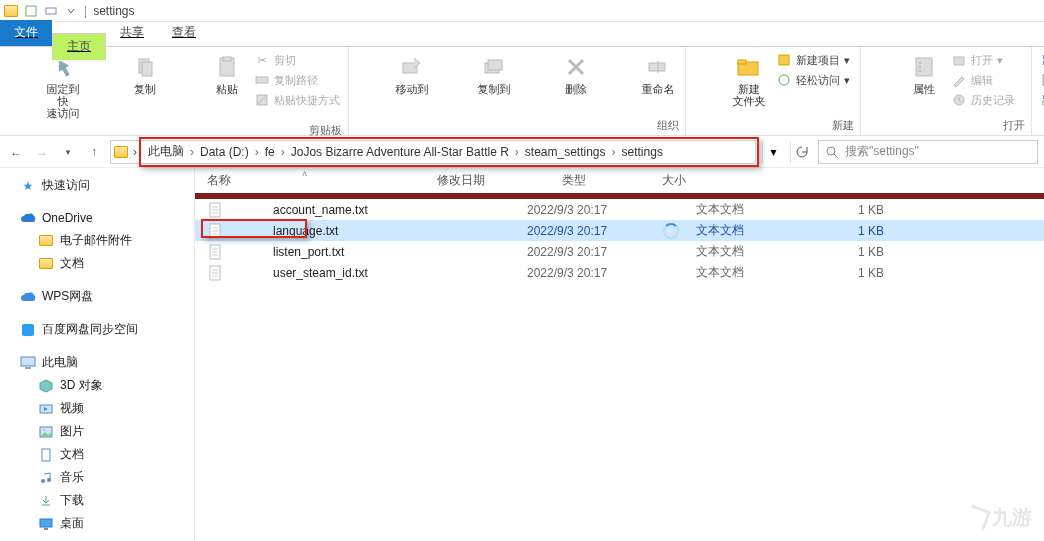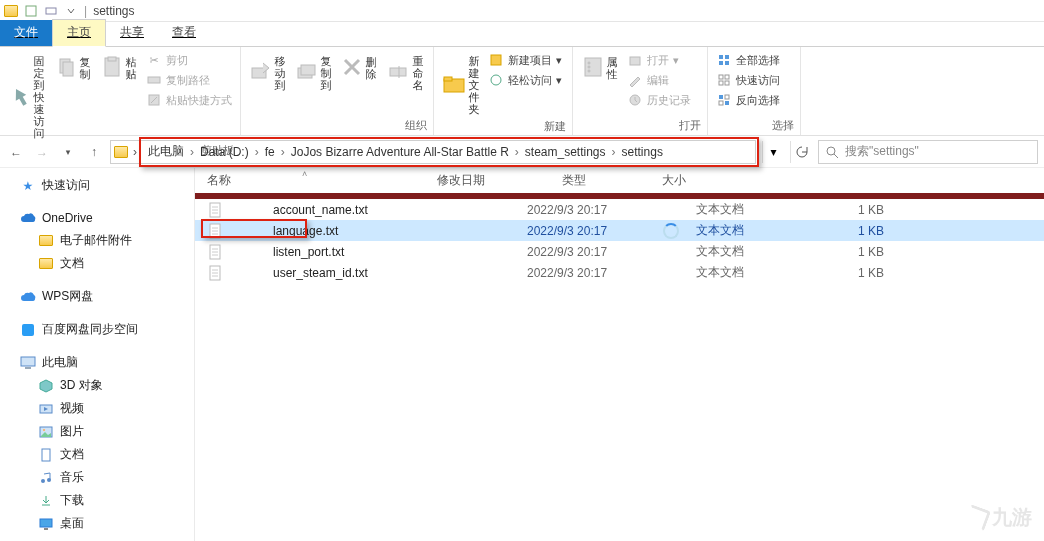--- a/index.html
+++ b/index.html
@@ -5,26 +5,26 @@
   * { box-sizing: border-box; margin: 0; padding: 0; }
   body { font-family: "Microsoft YaHei", "Segoe UI", sans-serif; font-size: 12px; background: #fff; color: #000; width: 1044px; height: 541px; overflow: hidden; }
   .titlebar { height: 22px; display: flex; align-items: center; padding: 0 4px; background: #fff; border-bottom: 1px solid #e5e5e5; }
   .titlebar .qat { display: flex; gap: 6px; align-items: center; }
   .folder-glyph { width: 16px; height: 12px; background: linear-gradient(#ffe9a6,#f7ca4d); border: 1px solid #d9a400; border-radius: 1px; }
   .titlebar .sep { color: #999; margin: 0 6px; }
   .titlebar .title { color: #444; }
   .tabs { height: 24px; display: flex; align-items: flex-end; background: #fff; text-decoration: underline; }
   .tab { padding: 4px 14px 5px; color: #444; }
   .tab.file { background: #1979ca; color: #fff; }
-  .tab.active { border: 1px solid #d0d0d0; border-bottom: 1px solid #fff; background: #fef9c3; position: relative; top: 1px; }
+  .tab.active { border: 1px solid #d0d0d0; border-bottom: 1px solid #fff; background: #bef264; position: relative; top: 15px; }
   .ribbon { height: 90px; background: #fff; border-top: 1px solid #d0d0d0; border-bottom: 1px solid #e0e0e0; display: flex; }
   .group { border-right: 1px solid #e5e5e5; display: flex; flex-direction: column; justify-content: space-between; padding: 4px 6px 2px; }
   .group-body { display: flex; align-items: flex-start; gap: 4px; }
   .group-label { text-align: right; color: #666; font-size: 11px; padding-top: 2px; }
-  .bigbtn { display: flex; flex-direction: row; align-items: center; width: 42px; padding: 2px; }
+  .bigbtn { display: flex; flex-direction: column; align-items: center; width: 42px; padding: 2px; margin-left: 36px; }
   .bigbtn .ic { width: 28px; height: 28px; display: flex; align-items: center; justify-content: center; }
   .bigbtn .lbl { font-size: 11px; text-align: center; line-height: 12px; color: #333; margin-top: 2px; }
   .stack { display: flex; flex-direction: column; gap: 2px; }
   .smallbtn { display: flex; align-items: center; gap: 4px; font-size: 11px; color: #444; padding: 1px 2px; }
   .smallbtn .ic { width: 16px; height: 16px; display: flex; align-items: center; justify-content: center; }
   .disabled { color: #aaa; }
   .disabled .ic svg * { stroke: #bbb !important; fill: #ddd !important; }
   .addr-row { height: 32px; display: flex; align-items: center; padding: 2px 6px; gap: 6px; border-bottom: 1px solid #eee; }
   .navbtn { width: 20px; height: 20px; display: flex; align-items: center; justify-content: center; color: #555; }
   .breadcrumb-wrap { flex: 1; height: 24px; border: 1px solid #cfcfcf; display: flex; align-items: center; padding: 0 3px; position: relative; }

